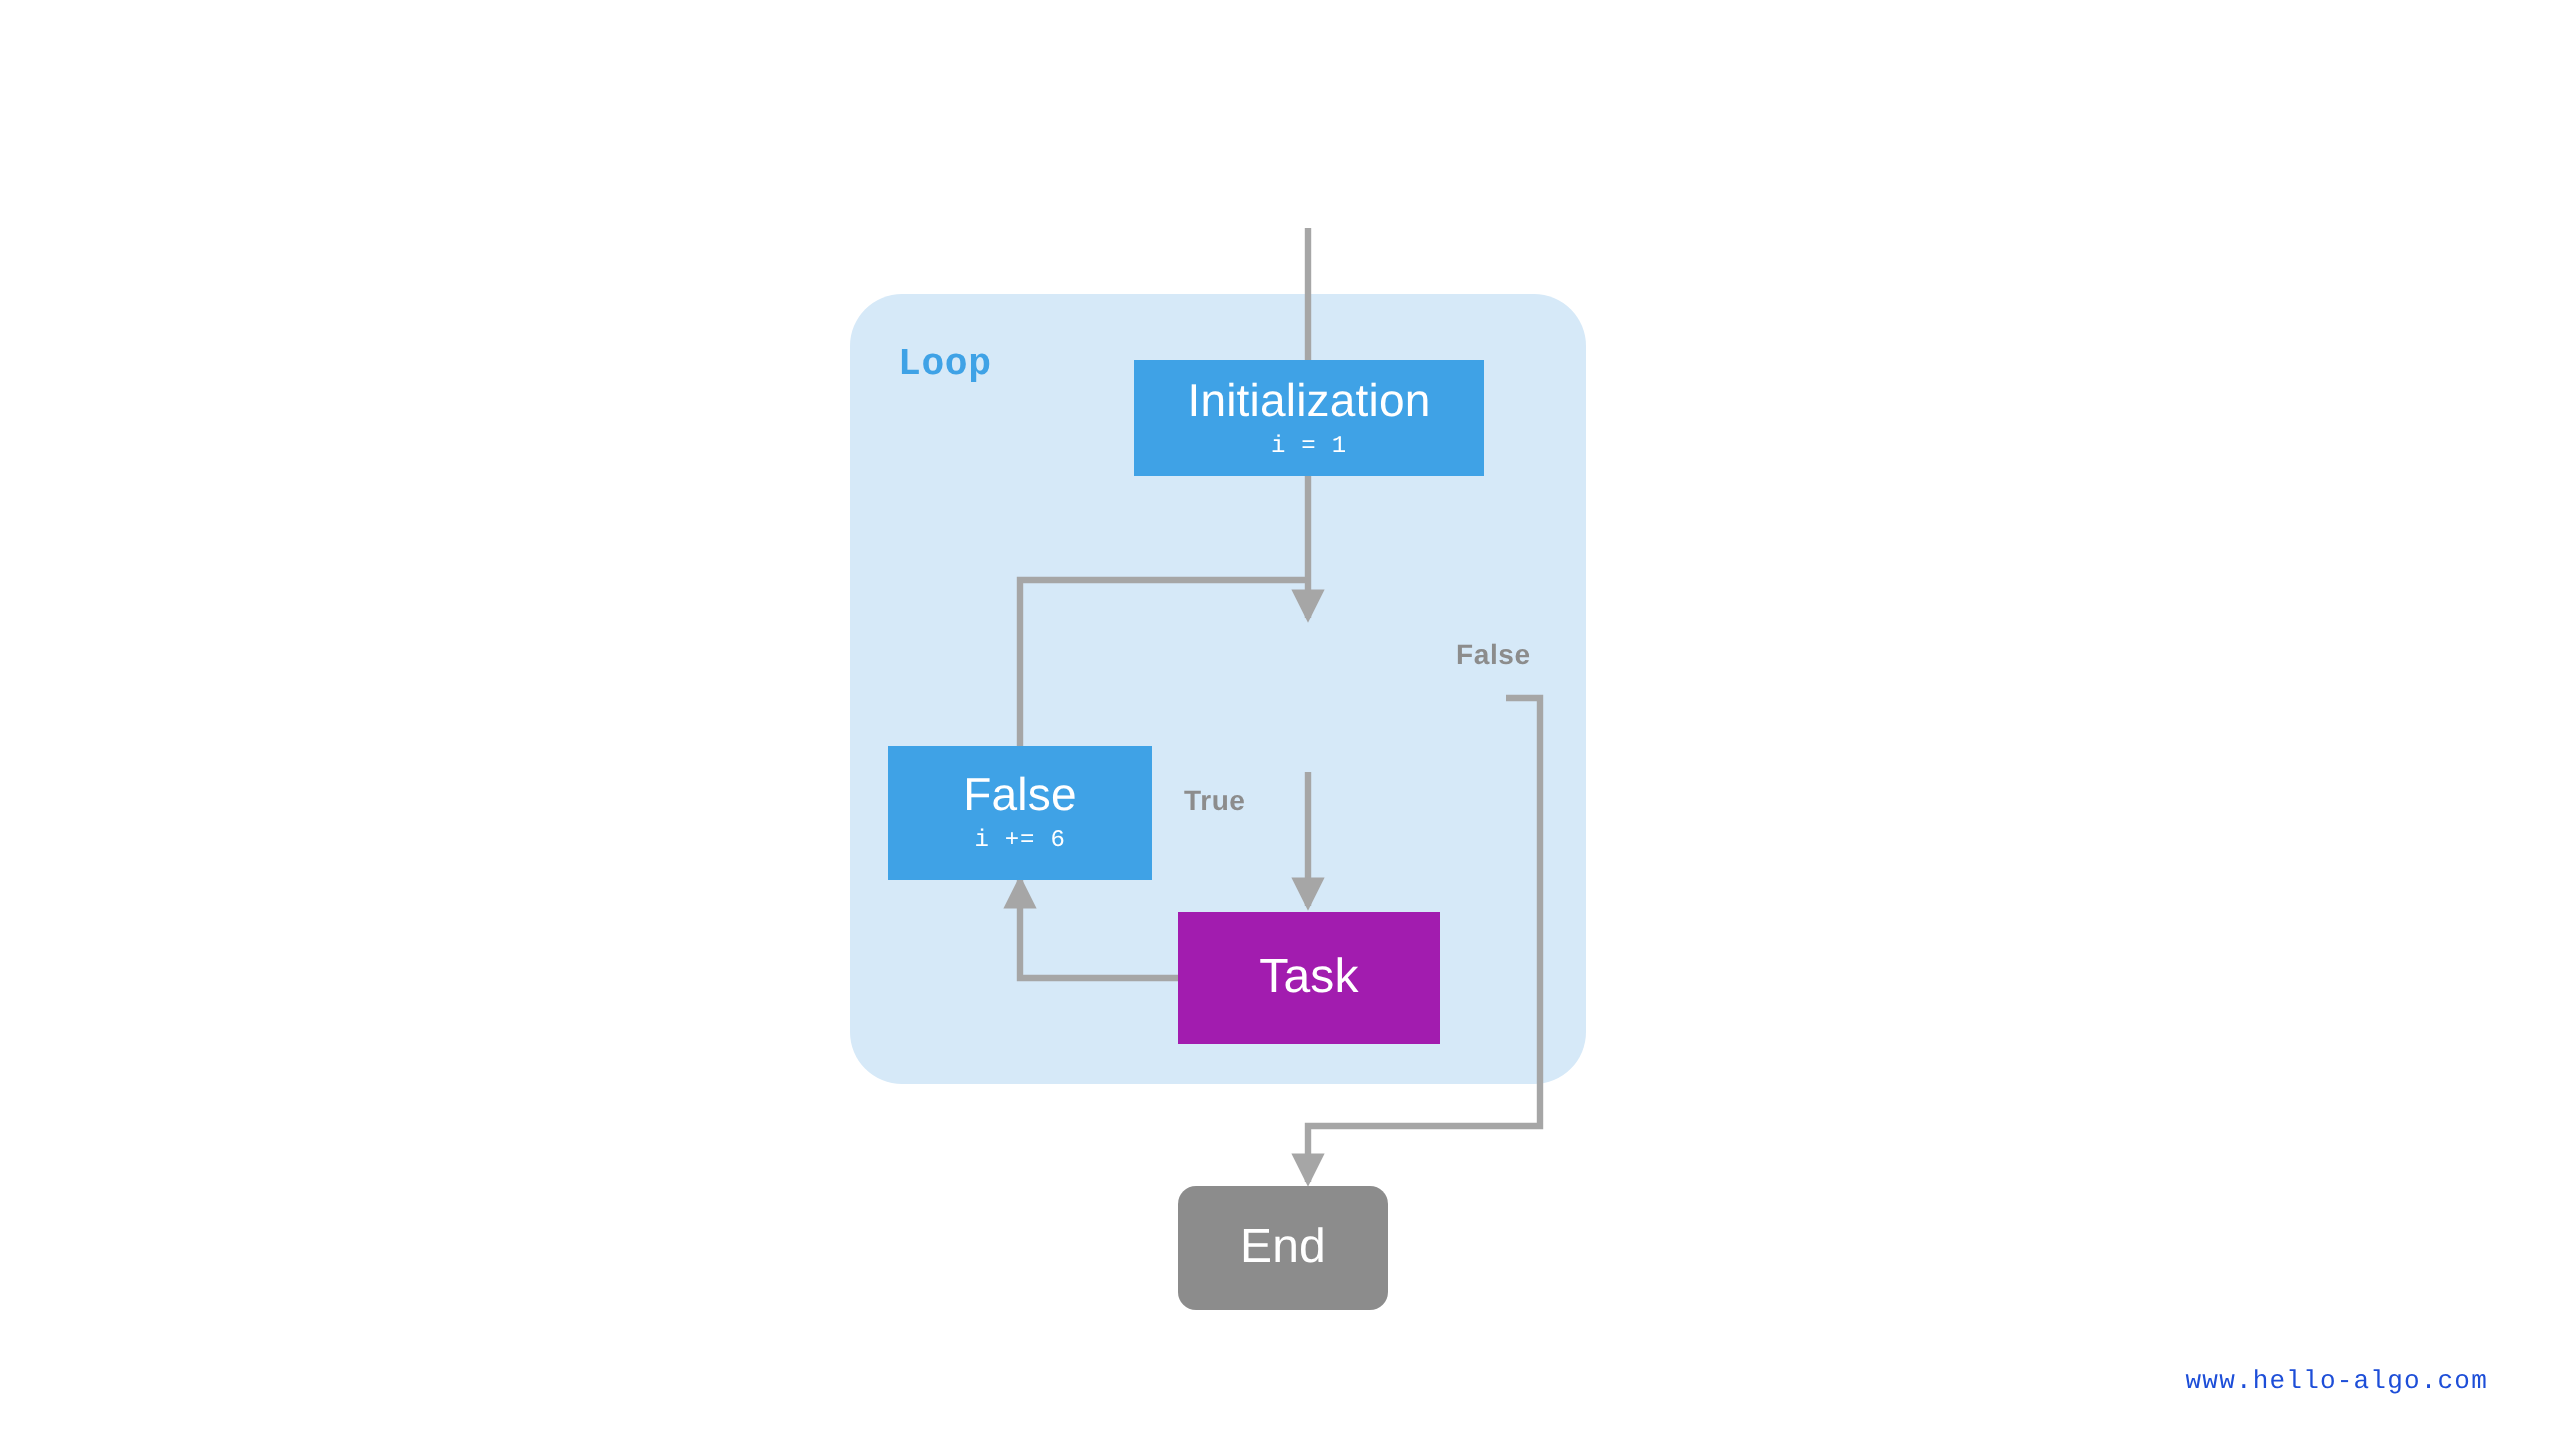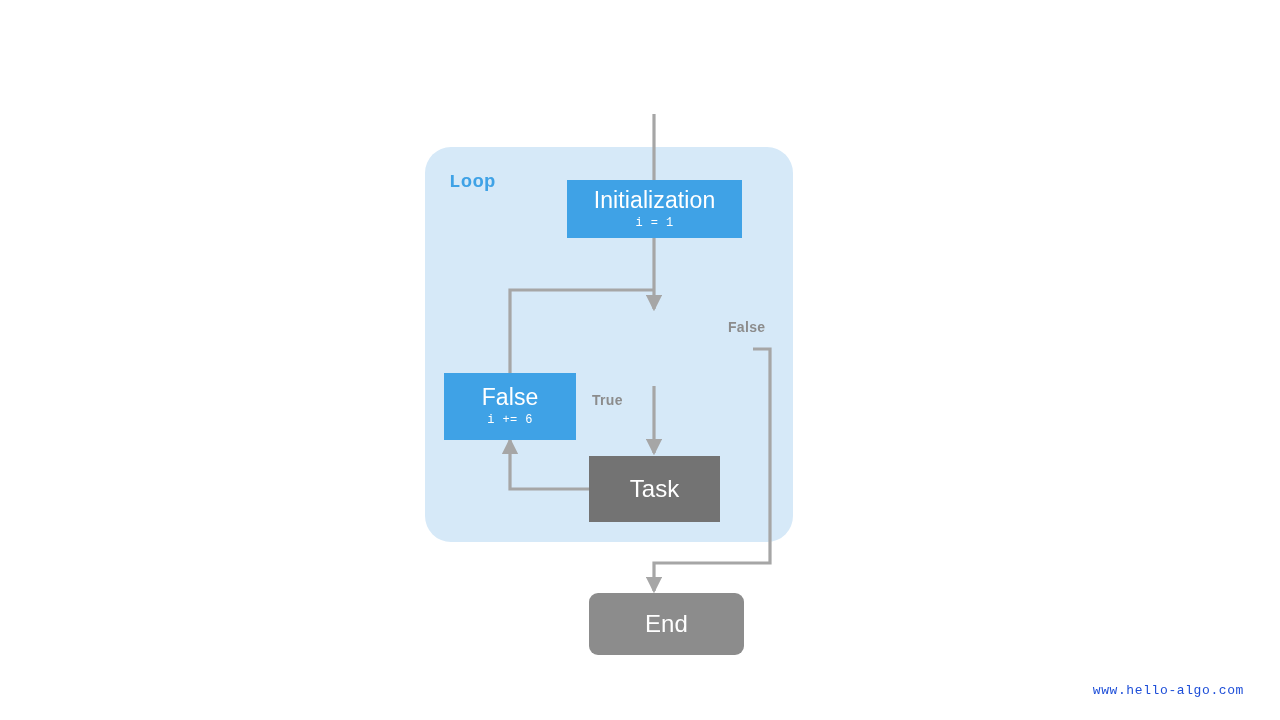--- a/index.html
+++ b/index.html
@@ -55,21 +55,21 @@
   .terminator {
     background: #8c8c8c;
     border-radius: 9px;
   }
   .terminator .title { font-size: 24px; }
 
   
   .process-blue { background: #3fa2e6; }
 
   
-  .process-green { background: #737373; }
+  .process-green { background: #a21caf; }
   .process-green .title { font-size: 24px; }
 
   
   #loop-container {
     position: absolute;
     left: 425px;
     top: 147px;
     width: 368px;
     height: 395px;
     background: #d6e9f8;
@@ -177,21 +177,21 @@
 
   <div class="node process-blue" id="update-node" style="left:444px; top:373px; width:132px; height:67px;">
     <span class="title">False</span>
     <span class="code">i += 6</span>
   </div>
 
   <div class="node process-green" id="task-node" style="left:589px; top:456px; width:131px; height:66px;">
     <span class="title">Task</span>
   </div>
 
-  <div class="node terminator" id="end-node" style="left:589px; top:593px; width:155px; height:62px;">
+  <div class="node terminator" id="end-node" style="left:589px; top:593px; width:105px; height:62px;">
     <span class="title">End</span>
   </div>
 
   <div class="edge-label" id="label-false">False</div>
   <div class="edge-label" id="label-true">True</div>
 
   <div id="watermark">www.hello-algo.com</div>
 
 </div>
 

